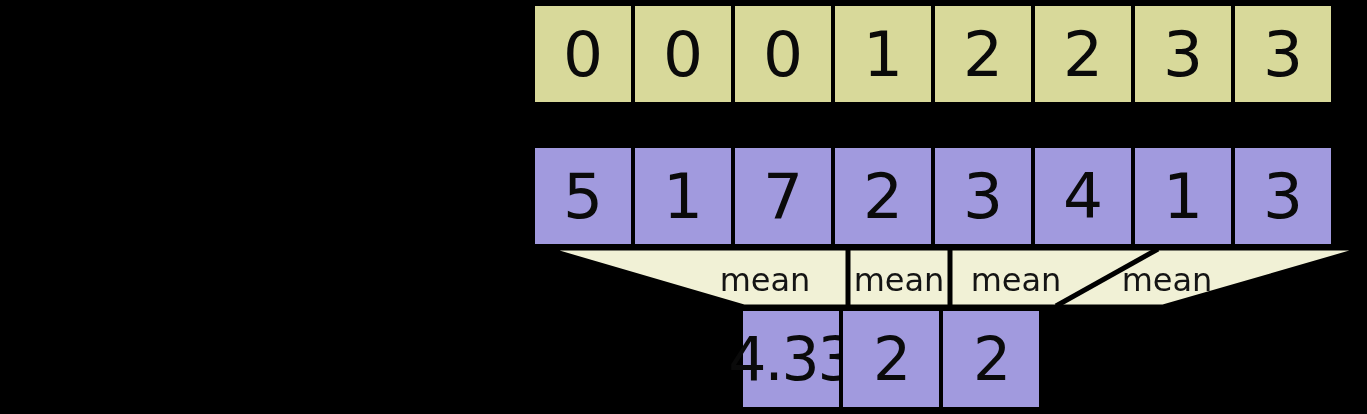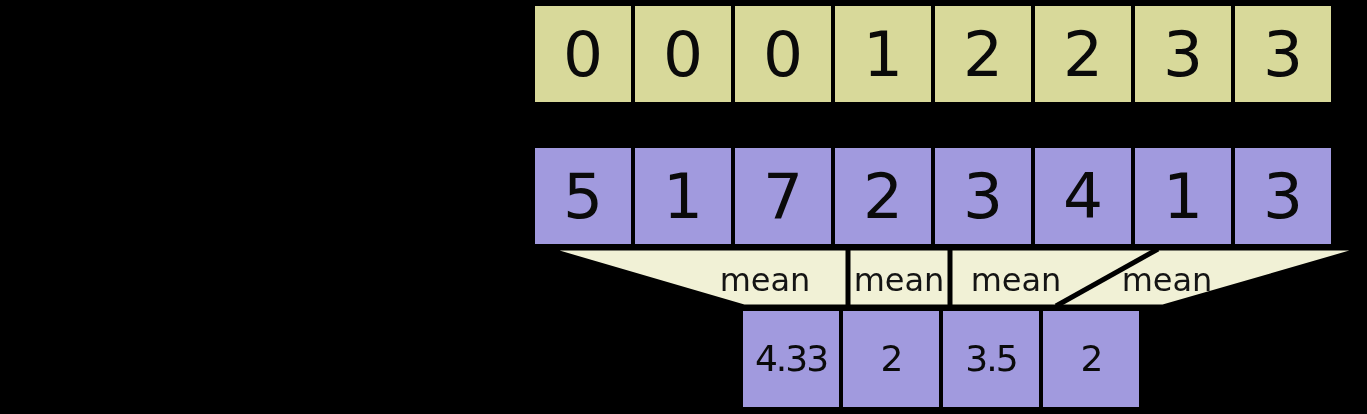--- a/index.html
+++ b/index.html
@@ -39,21 +39,21 @@
     align-items: center;
     justify-content: center;
     font-size: 63px;
     line-height: 1;
     color: #0a0a0a;
     flex: 0 0 auto;
   }
   .cell + .cell { margin-left: -4px; }
   .cell-ids  { background: #d8d99a; }
   .cell-data { background: #a19ade; }
-  .row-output .cell { font-size: 36px; letter-spacing: -2px; }
+  .row-output .cell { font-size: 60px; letter-spacing: -2px; }
   .mean-label {
     font-family: "DejaVu Sans", sans-serif;
     font-size: 32px;
     fill: #141414;
   }
 </style>
 </head>
 <body>
 
 <div class="stage">
@@ -91,17 +91,16 @@
       <div class="cell cell-data">3</div>
       <div class="cell cell-data">4</div>
       <div class="cell cell-data">1</div>
       <div class="cell cell-data">3</div>
     </div>
 
   <div class="row row-output">
 
   <div class="cell cell-data">4.33</div>
       <div class="cell cell-data">2</div>
-      <div class="cell cell-data">3.5</div>
       <div class="cell cell-data">2</div>
     </div>
 
 </div>
 
 </body></html>

